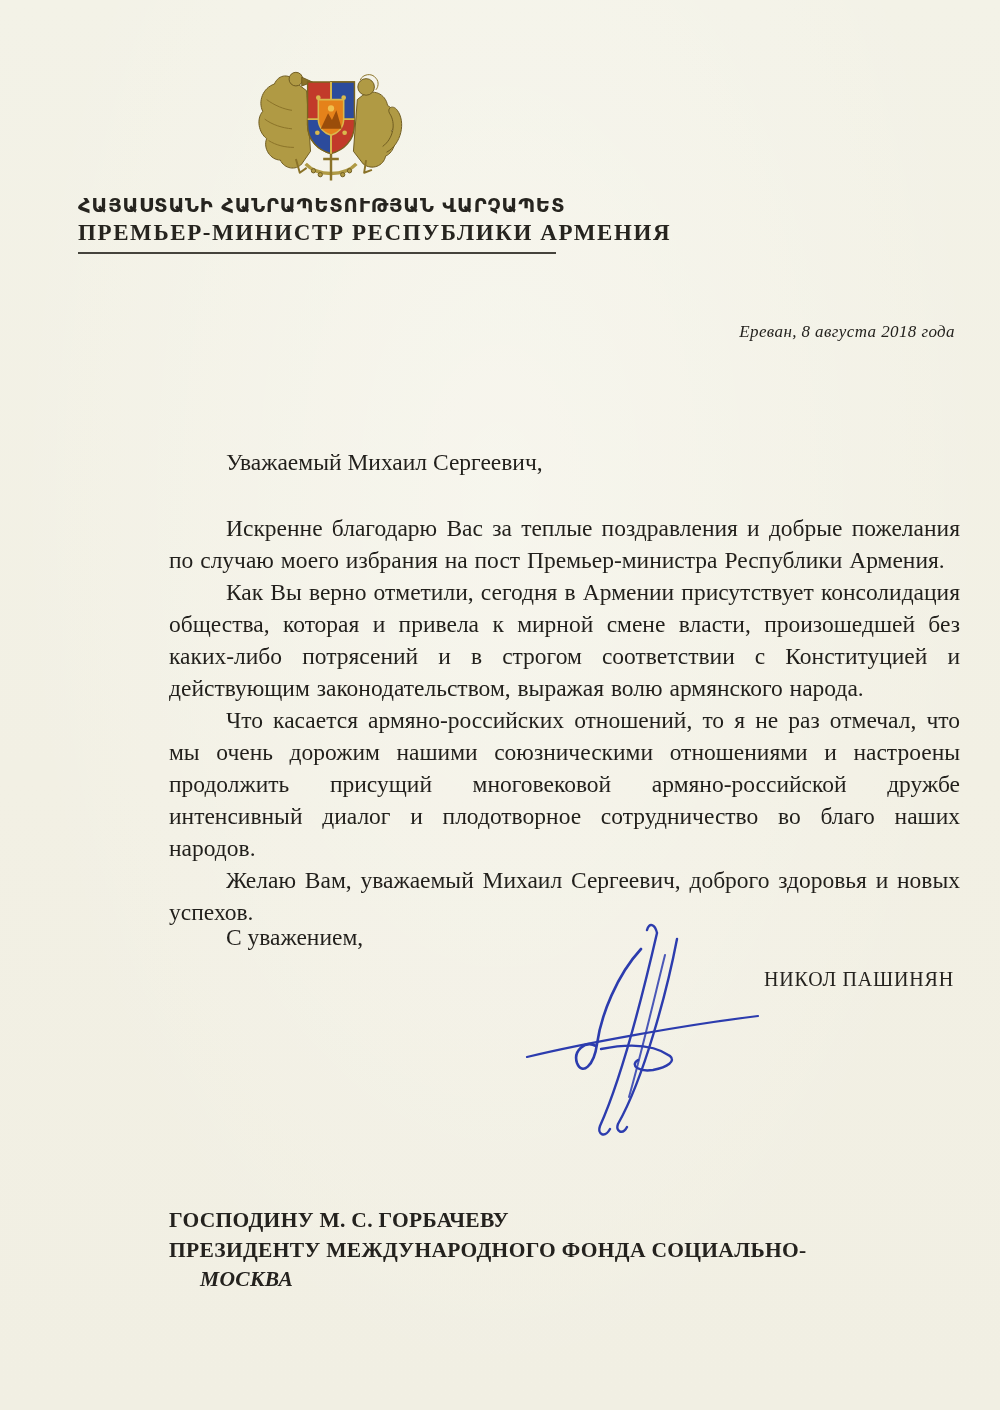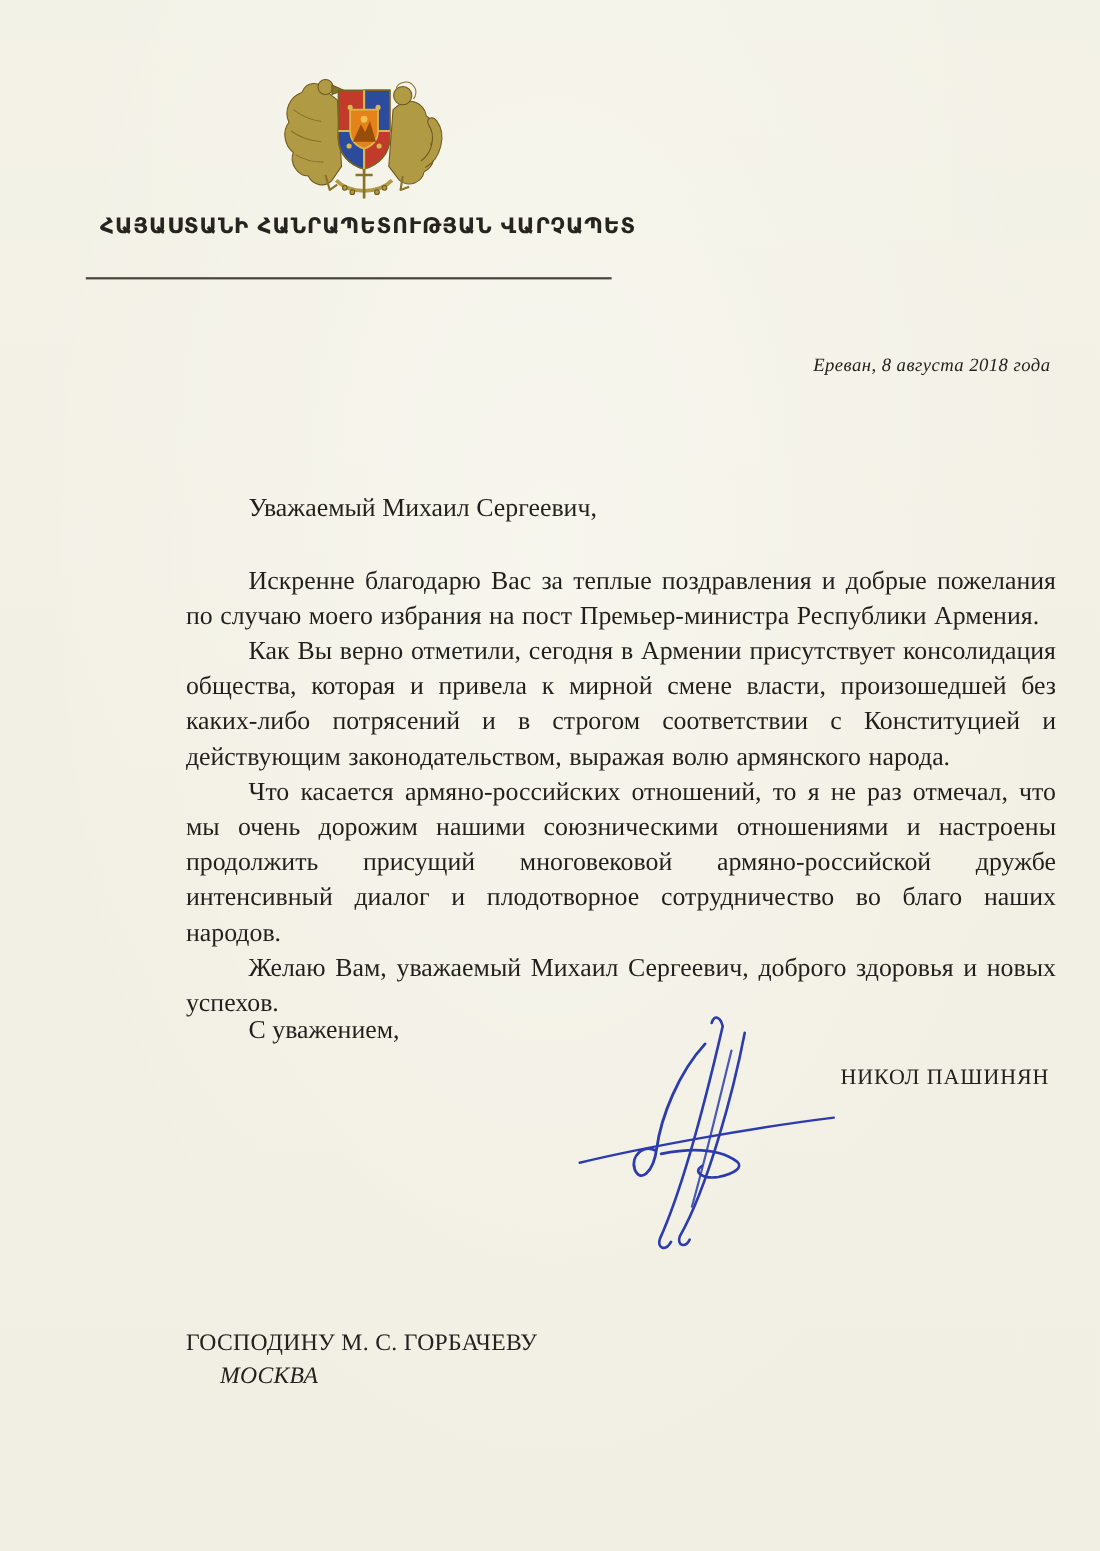--- a/index.html
+++ b/index.html
@@ -12,21 +12,21 @@
       radial-gradient(ellipse at 50% 35%, rgba(255,255,252,0.35), rgba(0,0,0,0) 70%),
       linear-gradient(180deg, #f3f2e7 0%, #f2f0e4 55%, #f1efe3 100%);
     font-family:"Liberation Serif","DejaVu Serif",serif;
     color:#211f1b;
     overflow:hidden;
   }
   .emblem{position:absolute;left:253px;top:58px;width:156px;height:130px;}
   .lh-hy{
     position:absolute;left:78px;top:194px;width:520px;
     font-family:"DejaVu Sans",sans-serif;font-weight:bold;
-    font-size:19.5px;letter-spacing:0.8px;color:#26241f;white-space:nowrap;margin-left:13px;
+    font-size:19.5px;letter-spacing:0.8px;color:#26241f;white-space:nowrap;
   }
   .lh-ru{
     position:absolute;left:78px;top:220px;width:520px;
     font-weight:bold;font-size:23px;letter-spacing:1.6px;color:#26241f;white-space:nowrap;
   }
   .lh-rule{
     position:absolute;left:78px;top:252px;width:478px;height:2px;
     background:#45433c;
   }
   .dateline{
@@ -47,21 +47,21 @@
     position:absolute;left:226px;top:924px;
     font-size:23.5px;white-space:nowrap;
   }
   .signature{position:absolute;left:505px;top:915px;width:280px;height:230px;}
   .signer{
     position:absolute;left:764px;top:968px;
     font-size:20px;letter-spacing:0.8px;color:#24221e;white-space:nowrap;
   }
   .recipient{
     position:absolute;left:169px;top:1206px;
-    font-size:21.5px;line-height:29.5px;letter-spacing:0.3px;color:#24221e;
+    font-size:21.5px;line-height:29.5px;letter-spacing:0.3px;color:#24221e;font-weight:bold;
   }
   .recipient .r-line{white-space:nowrap;}
   .recipient .r-city{font-style:italic;margin-left:31px;}
 </style>
 </head>
 <body>
 
 <div class="page">
 
   <svg class="emblem" viewBox="0 0 160 132" aria-hidden="true">
@@ -97,20 +97,21 @@
       <circle cx="66" cy="76" r="2.4" fill="#d9b94d" stroke="none"></circle>
       <circle cx="94" cy="76" r="2.4" fill="#d9b94d" stroke="none"></circle>
 
       <path d="M67 42 H93 V62 C93 71 87 76.5 80 78.5 C73 76.5 67 71 67 62 Z" fill="#e5821a" stroke="#d9b94d" stroke-width="1.6"></path>
       <circle cx="80" cy="51" r="3.2" fill="#f0c04e" stroke="none"></circle>
       <path d="M69.5 72 L77 56 L81 63 L85.5 53 L91 72 Z" fill="#9a4d0a" stroke="none"></path>
     </g>
   </svg>
 
   <div class="lh-hy">ՀԱՅԱՍՏԱՆԻ ՀԱՆՐԱՊԵՏՈՒԹՅԱՆ ՎԱՐՉԱՊԵՏ</div>
+  <div class="lh-ru">ПРЕМЬЕР-МИНИСТР РЕСПУБЛИКИ АРМЕНИЯ</div>
   <div class="lh-rule"></div>
 
   <div class="dateline">Ереван, 8 августа 2018 года</div>
 
   <div class="salutation">Уважаемый Михаил Сергеевич,</div>
 
   <div class="body-text">
     <p>Искренне благодарю Вас за теплые поздравления и добрые пожелания по случаю моего избрания на пост Премьер-министра Республики Армения.</p>
     <p>Как Вы верно отметили, сегодня в Армении присутствует консолидация общества, которая и привела к мирной смене власти, произошедшей без каких-либо потрясений и в строгом соответствии с Конституцией и действующим законодательством, выражая волю армянского народа.</p>
     <p>Что касается армяно-российских отношений, то я не раз отмечал, что мы очень дорожим нашими союзническими отношениями и настроены продолжить присущий многовековой армяно-российской дружбе интенсивный диалог и плодотворное сотрудничество во благо наших народов.</p>
@@ -131,16 +132,17 @@
 
       <path d="M136 34 C112 60 96 100 92 129 C89 151 77 161 72 148 C68 136 80 125 91 131" stroke-width="2.6"></path>
       <path d="M160 40 C150 80 136 140 124 182" stroke-width="2" opacity="0.85"></path>
     </g>
   </svg>
 
   <div class="signer">НИКОЛ ПАШИНЯН</div>
 
   <div class="recipient">
     <div class="r-line">ГОСПОДИНУ М. С. ГОРБАЧЕВУ</div>
+    <div class="r-line">ПРЕЗИДЕНТУ МЕЖДУНАРОДНОГО ФОНДА СОЦИАЛЬНО-</div>
     <div class="r-line r-city">МОСКВА</div>
   </div>
 
 </div>
 
 </body></html>

